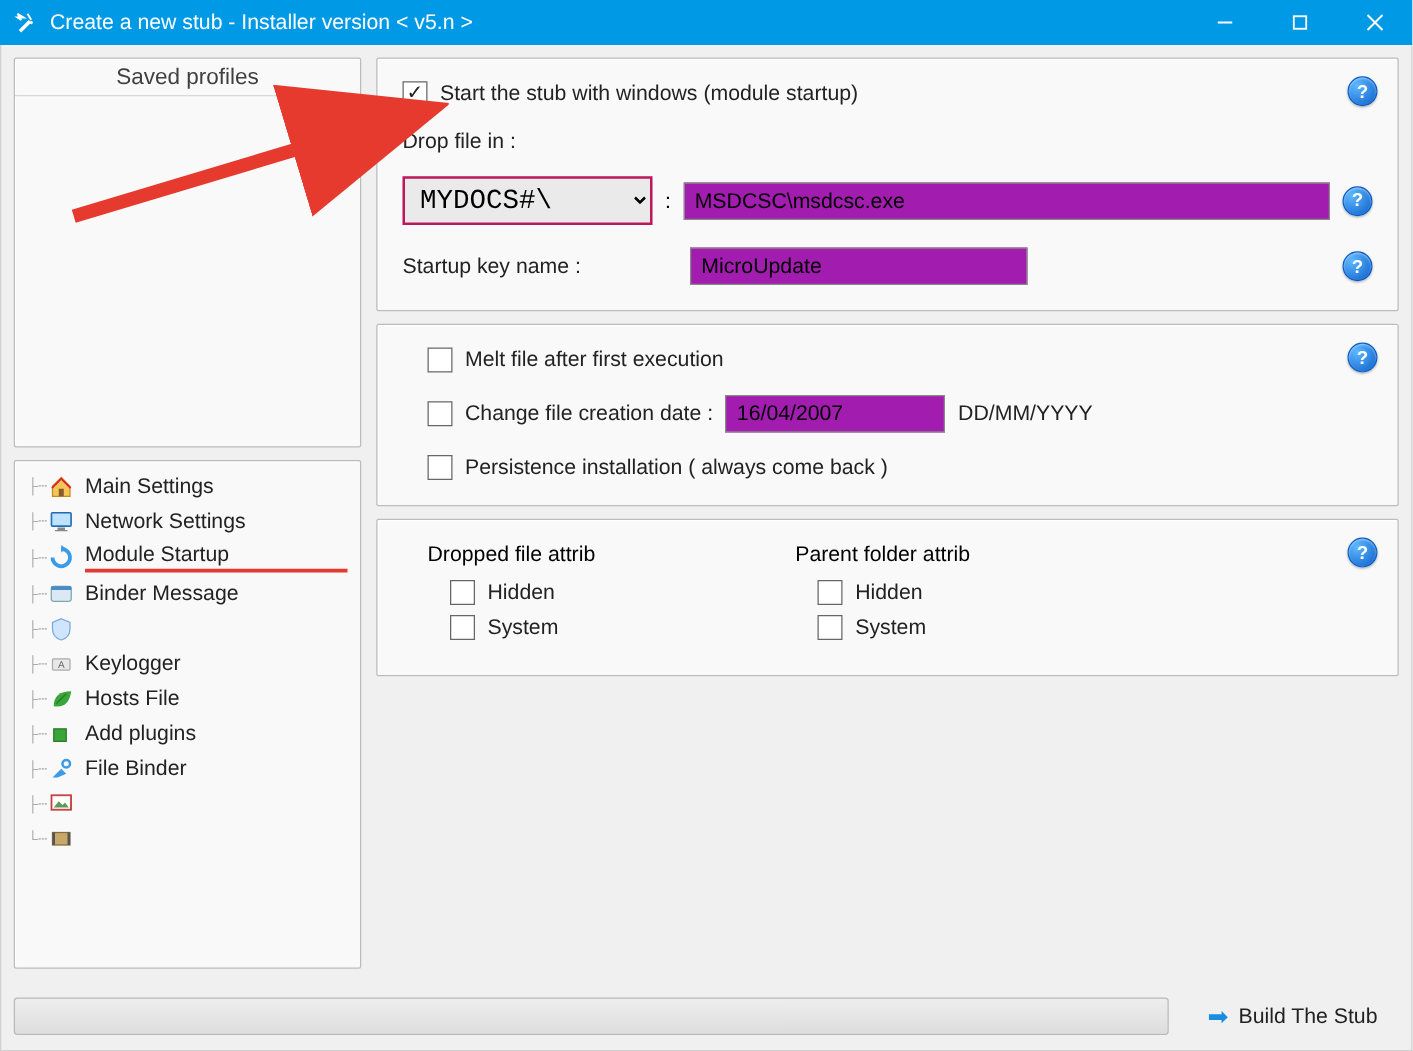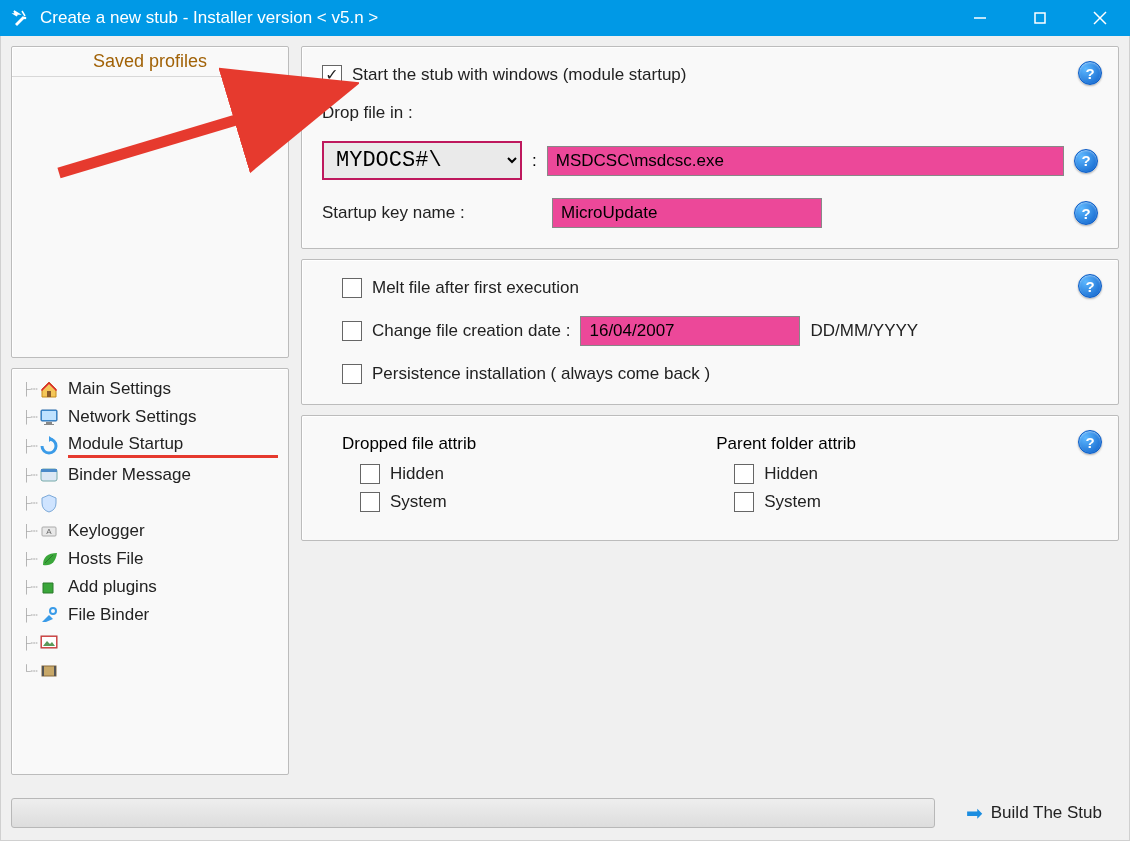--- a/index.html
+++ b/index.html
@@ -61,21 +61,21 @@
   border-radius: 2px;
   box-shadow: inset 1px 1px 0 #fff;
 }
 .saved-profiles {
   flex: 0 0 312px;
 }
 .saved-profiles .header {
   text-align: center;
   font-size: 18px;
   padding: 4px;
-  color: #a16207;
+  color: #404040;
   border-bottom: 1px solid #d8d8d8;
 }
 .nav-panel {
   flex: 1;
   padding: 6px 4px;
   overflow: auto;
 }
 .nav-item {
   display: flex;
   align-items: center;
@@ -148,21 +148,21 @@
   font-size: 22px;
   padding: 4px 8px;
   border: 2px solid #be185d;
   background: #eaeaea;
 }
 input[type="text"] {
   font-family: inherit;
   font-size: 17px;
   padding: 4px 8px;
   border: 1px solid #888;
-  background: #ec4899;
+  background: #a21caf;
 }
 
 .help-icon {
   width: 24px; height: 24px;
   border-radius: 50%;
   background: radial-gradient(circle at 30% 30%, #5db8ff, #0a5cc7);
   border: 1px solid #0a5cc7;
   color: #fff;
   font-weight: bold;
   font-size: 15px;
@@ -172,21 +172,20 @@
 }
 .help-top-right {
   position: absolute;
   right: 16px;
   top: 14px;
 }
 
 
 .attrib-cols {
   display: flex;
-  gap: 80px;
   padding-left: 20px;
 }
 .attrib-col .col-title {
   font-size: 17px;
   margin-bottom: 10px;
 }
 .attrib-col .cb-row {
   display: flex;
   align-items: center;
   gap: 10px;
@@ -418,21 +417,21 @@
         <div class="help-icon help-top-right">?</div>
 
         <div class="row" style="padding-left:20px">
           <span class="checkbox"></span>
           <span class="row-label">Melt file after first execution</span>
         </div>
 
         <div class="row" style="padding-left:20px">
           <span class="checkbox"></span>
           <span class="row-label">Change file creation date :</span>
-          <input type="text" style="width: 220px;" value="16/04/2007">
+          <input type="text" style="width: 176px;" value="16/04/2007">
           <span class="row-label">DD/MM/YYYY</span>
         </div>
 
         <div class="row" style="padding-left:20px; margin-bottom:0">
           <span class="checkbox"></span>
           <span class="row-label">Persistence installation ( always come back )</span>
         </div>
       </div>
 
       <div class="group">

